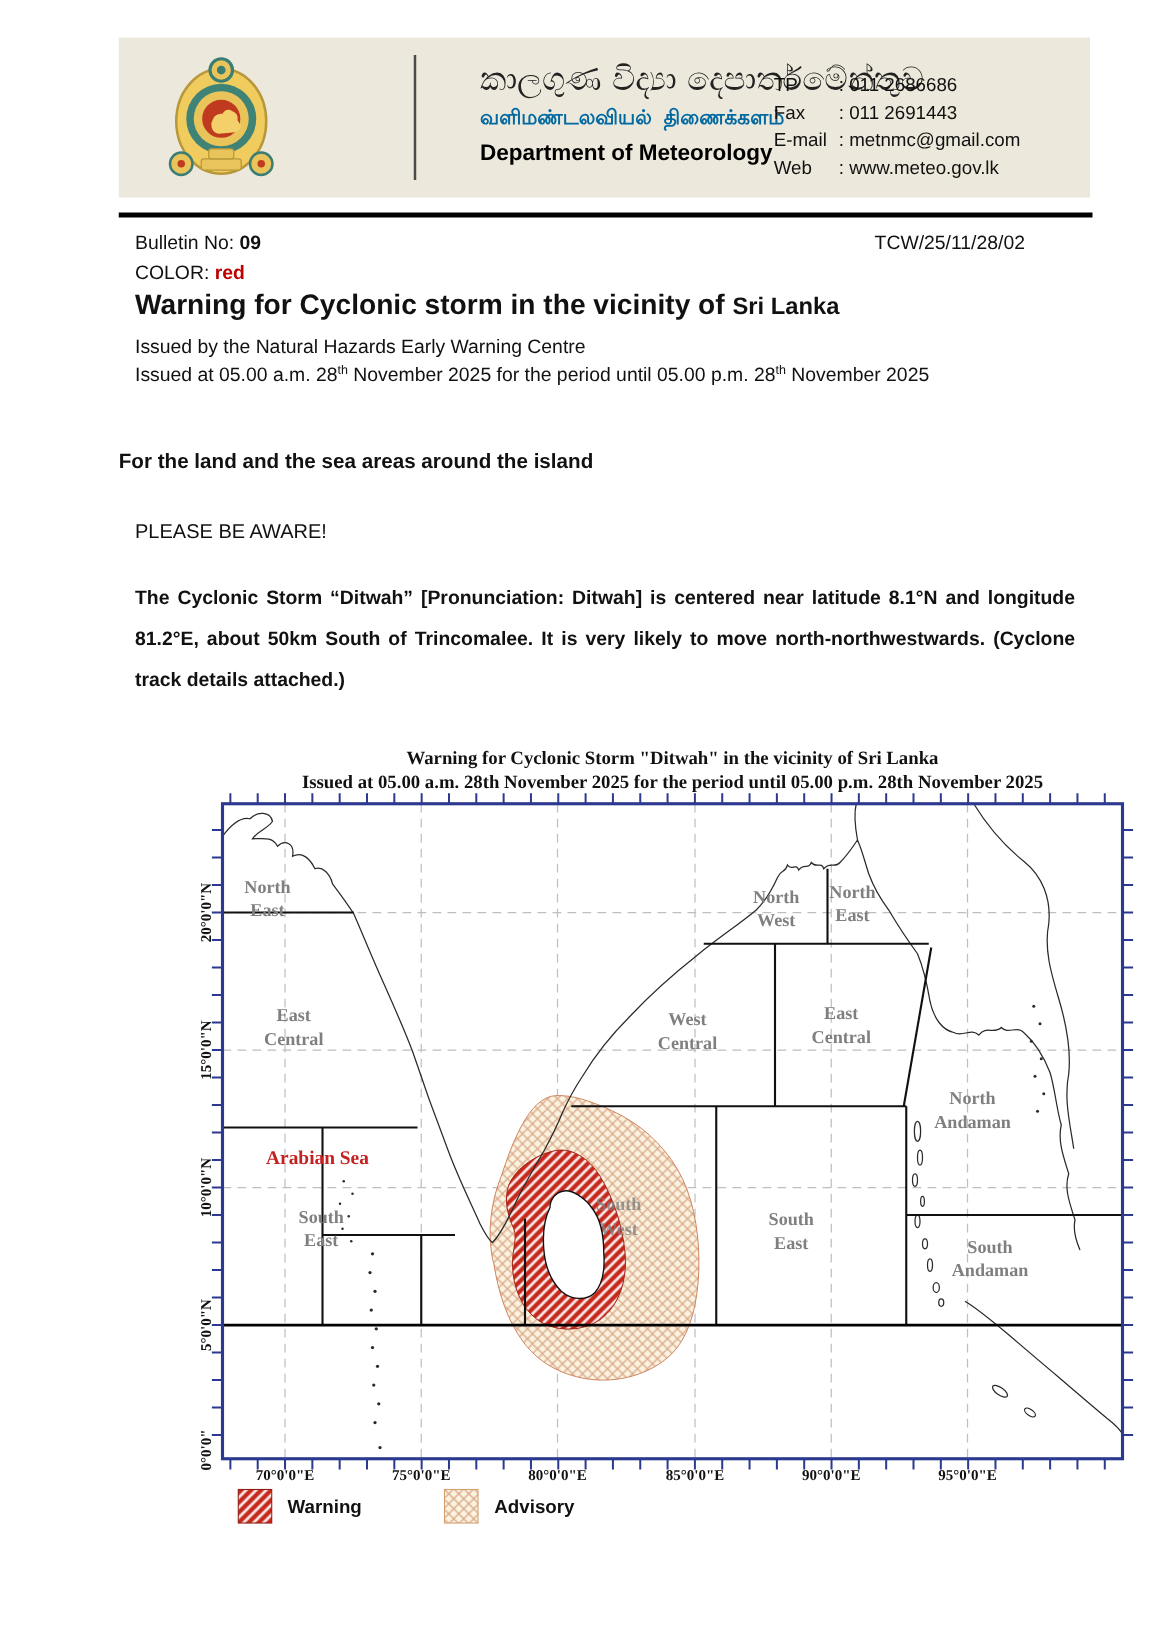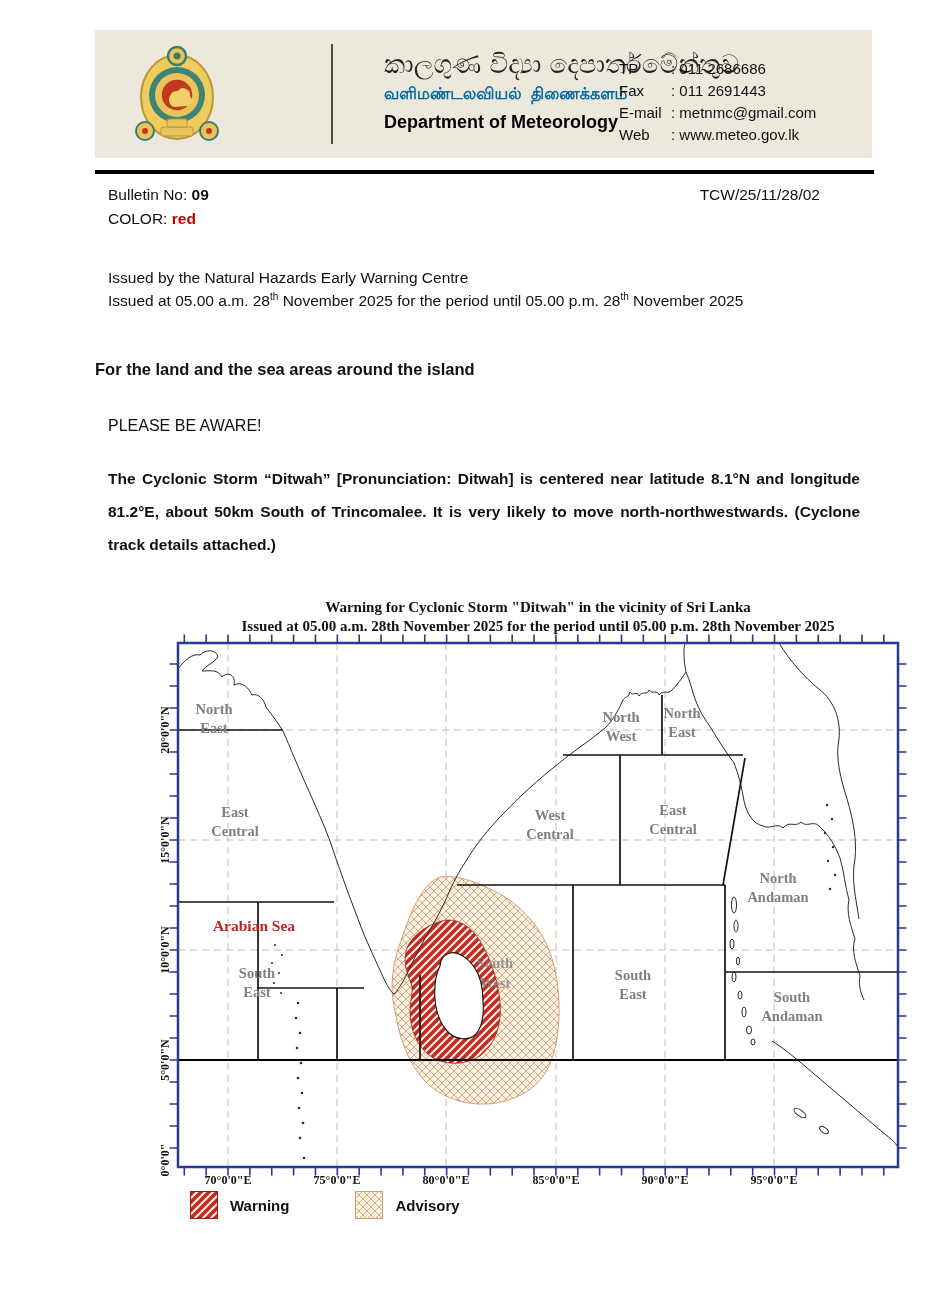--- a/index.html
+++ b/index.html
@@ -98,20 +98,23 @@
 
   <div class="rule"></div>
 
   <div class="meta-row">
     <span><span>Bulletin No: </span><span class="bold">09</span></span>
     <span>TCW/25/11/28/02</span>
   </div>
   <div class="color-row">
     <span>COLOR: </span><span class="color-val" style="color:#c00000">red</span>
   </div>
+  <div class="h1">
+    <span>Warning for Cyclonic storm in the vicinity of </span><span class="small">Sri Lanka</span>
+  </div>
   <div class="issued-by">Issued by the Natural Hazards Early Warning Centre</div>
   <div class="issued-at">
     <span>Issued at 05.00 a.m. 28</span><sup>th</sup><span> November 2025 for the period until 05.00 p.m. 28</span><sup>th</sup><span> November 2025</span>
   </div>
 
   <div class="subhead">For the land and the sea areas around the island</div>
   <div class="aware">PLEASE BE AWARE!</div>
   <div class="body-par">The Cyclonic Storm “Ditwah” [Pronunciation: Ditwah] is centered near latitude 8.1°N and longitude 81.2°E, about 50km South of Trincomalee. It is very likely to move north-northwestwards. (Cyclone track details attached.)</div>
 
   <div class="map-title1">Warning for Cyclonic Storm "Ditwah" in the vicinity of Sri Lanka</div>

